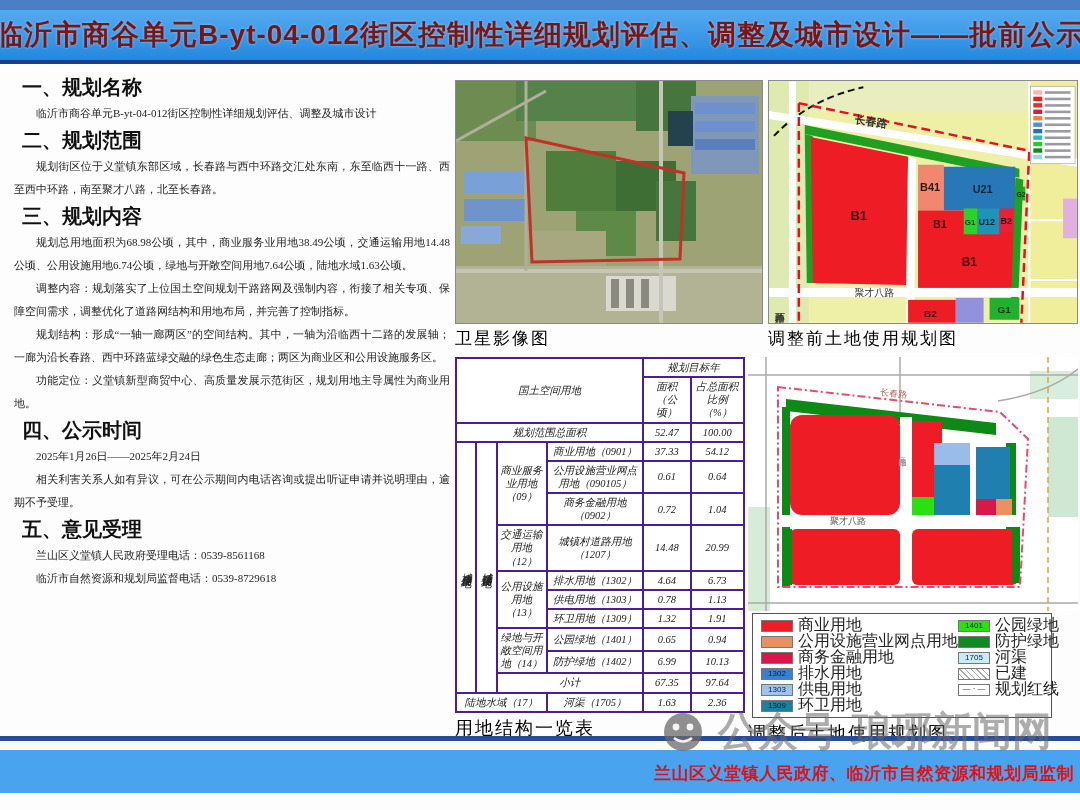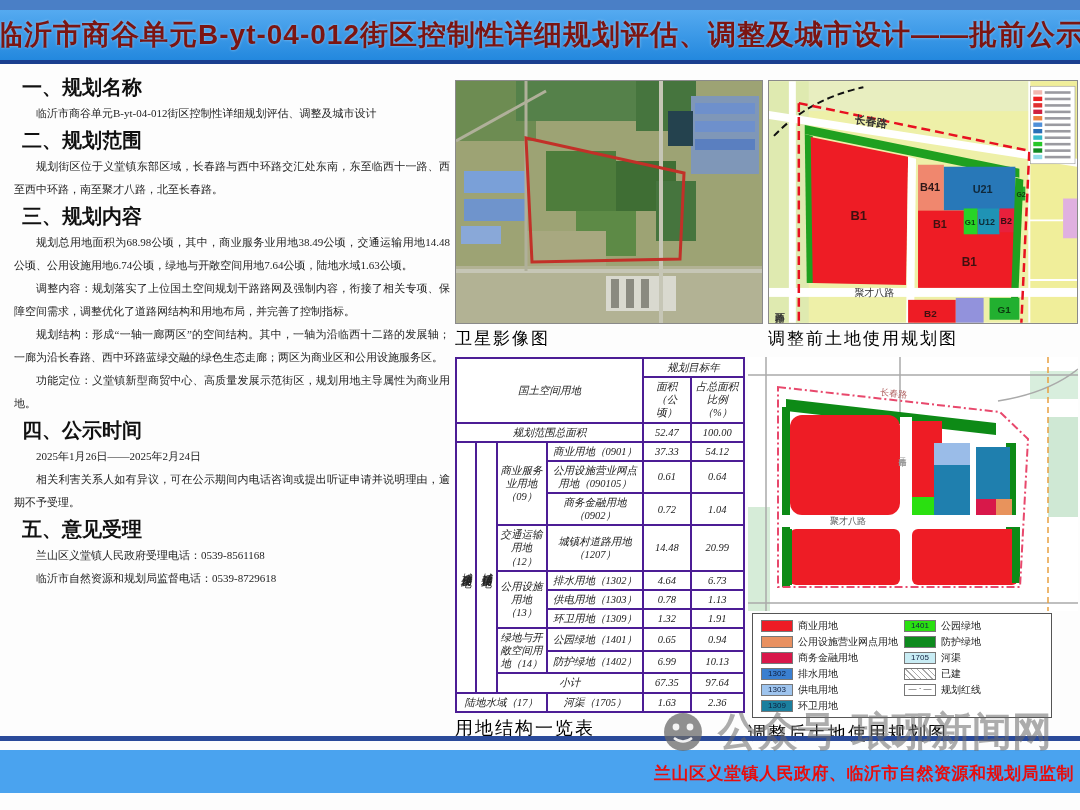--- a/index.html
+++ b/index.html
@@ -32,21 +32,21 @@
   .legend-after{width:300px;border:1px solid #555;background:#fff;margin:2px 0 0 4px;
         display:flex;padding:5px 4px 5px 8px;box-sizing:border-box;}
   .legend-col{flex:1;display:flex;flex-direction:column;gap:3px;}
   .al-row{display:flex;align-items:center;gap:5px;height:13px;}
   .al-sw{width:30px;height:10px;flex:0 0 30px;border:1px solid #777;font-size:8px;
         line-height:10px;text-align:center;color:#102040;overflow:hidden;font-family:"Liberation Sans",sans-serif;}
   .al-sw.sw-hatch{background:repeating-linear-gradient(45deg,#fff,#fff 3px,#aaa 3px,#aaa 4px);}
   .al-sw.sw-dashdot{background:#fff;position:relative;}
   .al-sw.sw-dashdot::after{content:"— · —";position:absolute;left:0;top:-1px;width:100%;
         color:#333;font-size:8px;}
-  .al-label{font-size:10px;color:#222;white-space:nowrap;text-align:right;}
+  .al-label{font-size:16px;color:#222;white-space:nowrap;text-align:right;}
   
   .rule{position:absolute;left:0;top:736px;width:100%;height:5px;background:#2a4a9a;}
   .footer-band{position:absolute;left:0;top:750px;width:100%;height:43px;background:#4aa3ef;}
   .credit{position:absolute;right:6px;top:762px;font-family:"Liberation Sans",sans-serif;
         font-weight:700;font-size:17px;color:#e80e0e;letter-spacing:.5px;z-index:2;white-space:nowrap;}
   .watermark{position:absolute;right:28px;top:704px;display:flex;align-items:center;gap:14px;
         color:rgba(105,105,105,.55);font-size:40px;font-family:"Liberation Sans",sans-serif;
         font-weight:700;z-index:3;pointer-events:none;}
   svg text{font-family:"Liberation Sans",sans-serif;}
 </style>

